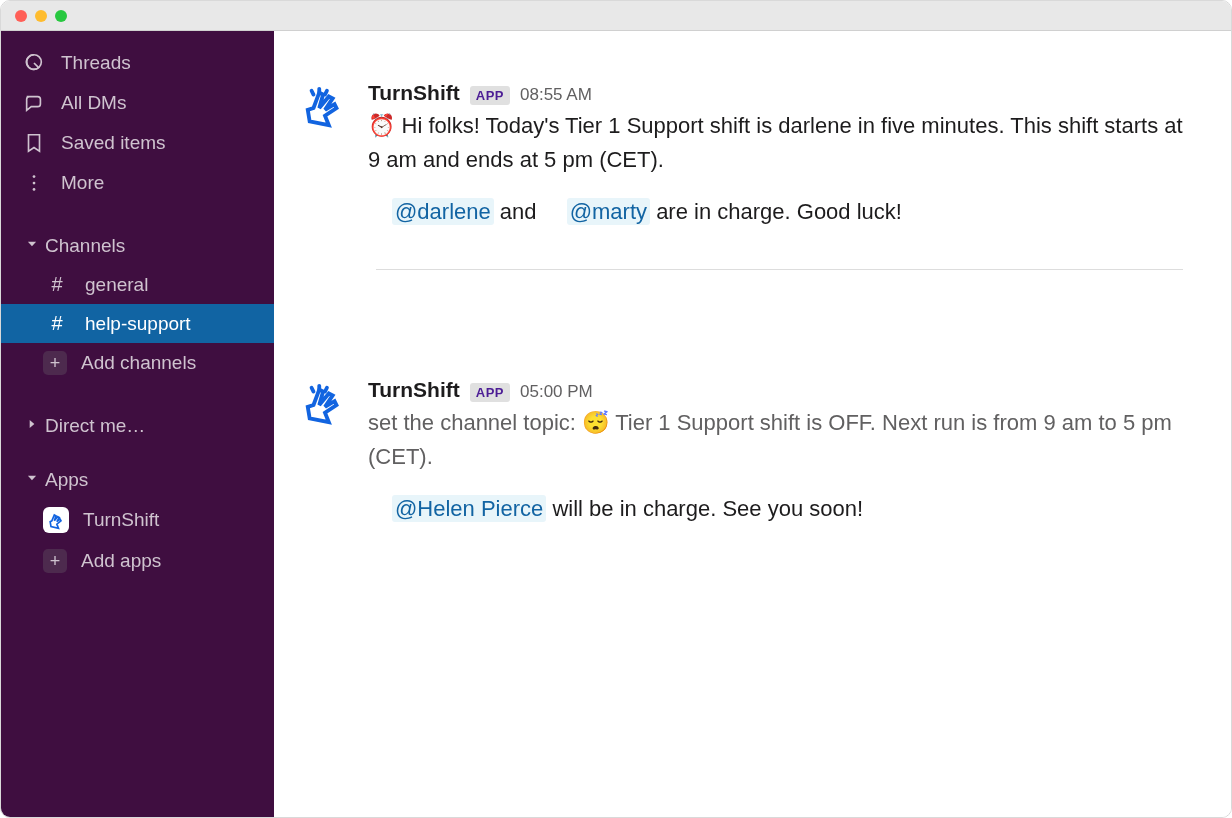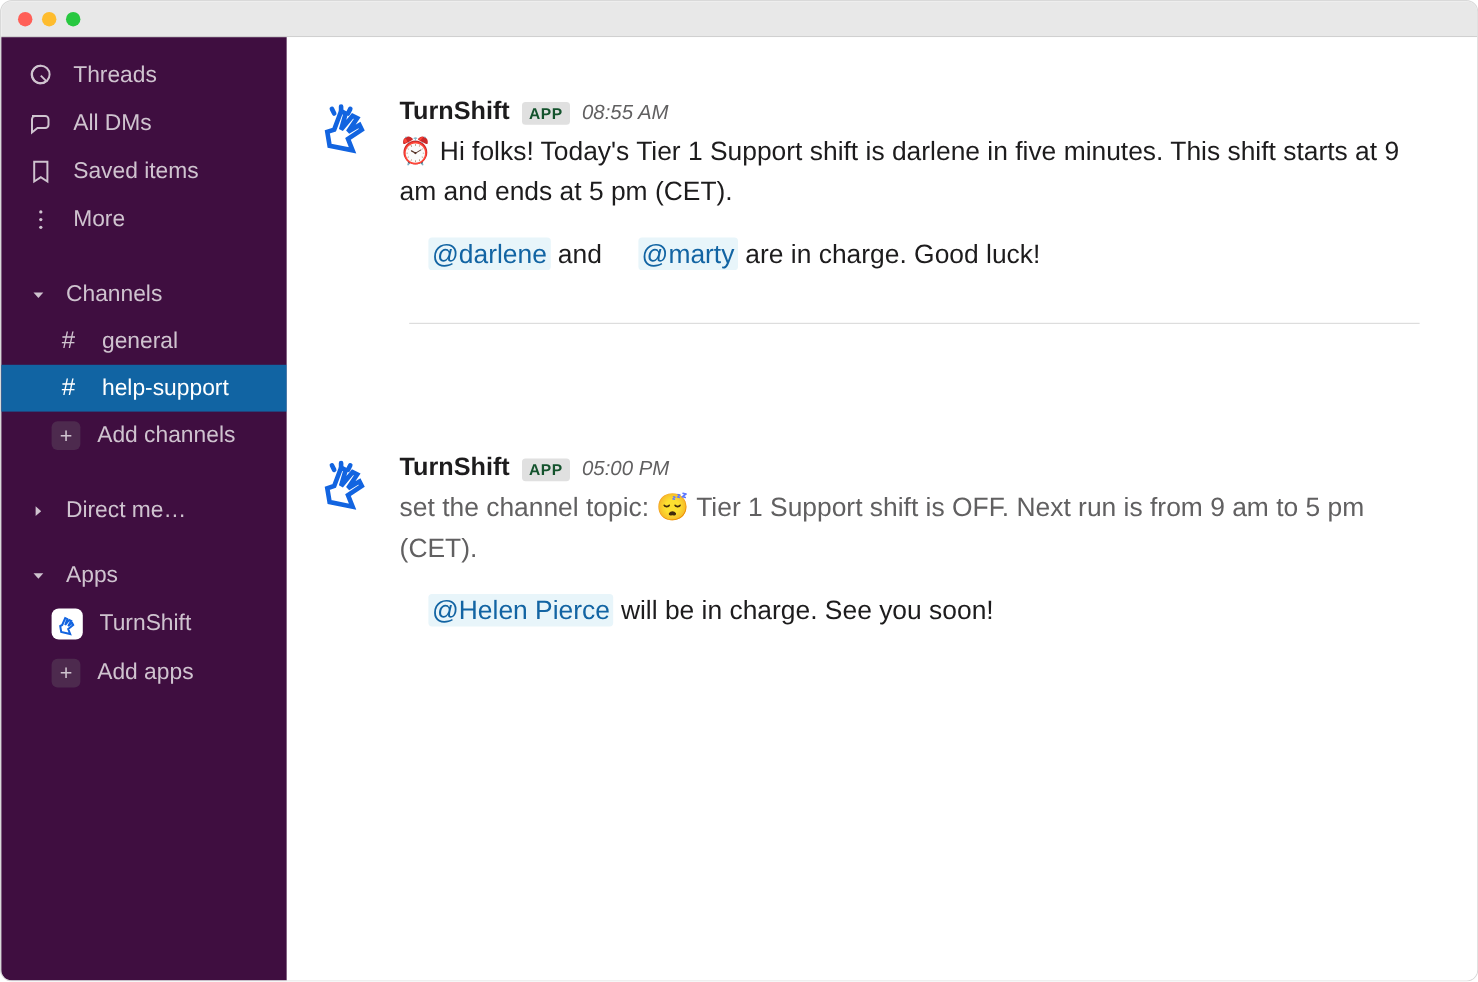--- a/index.html
+++ b/index.html
@@ -32,21 +32,21 @@
 .dot-red { background: #ff5f57; }
 .dot-yellow { background: #febc2e; }
 .dot-green { background: #28c840; }
 
 .body {
   flex: 1;
   display: flex;
   min-height: 0;
 }
 .sidebar {
-  width: 238px;
+  width: 273px;
   background: #3f0e40;
   color: #cfc3cf;
   padding-top: 12px;
   font-size: 19px;
   display: flex;
   flex-direction: column;
 }
 .nav-item {
   display: flex;
   align-items: center;
@@ -64,22 +64,21 @@
   display: inline-flex;
   align-items: center;
   justify-content: center;
 }
 .nav-item .label {
   overflow: hidden;
   text-overflow: ellipsis;
 }
 .section-header {
   display: flex;
-  align-items: center;
-  gap: 14px;
+  gap: 4px;
   padding: 10px 20px 8px 22px;
   margin-top: 22px;
   cursor: pointer;
 }
 .section-header .caret {
   width: 18px;
   height: 18px;
   display: inline-flex;
   align-items: center;
   justify-content: center;
@@ -149,29 +148,29 @@
 .msg-body { flex: 1; color: #1d1c1d; }
 .msg-header {
   display: flex;
   align-items: baseline;
   gap: 10px;
   margin-bottom: 4px;
 }
 .msg-sender { font-weight: 800; font-size: 21px; color: #1d1c1d; }
 .app-badge {
   background: #e0e0e0;
-  color: #14532d;
+  color: #4c1d95;
   font-size: 13px;
   font-weight: 700;
   padding: 2px 6px;
   border-radius: 3px;
   letter-spacing: 0.5px;
   text-align: right;
 }
-.msg-time { color: #616061; font-size: 17px; font-style: italic; }
+.msg-time { color: #616061; font-size: 17px; }
 .msg-text {
   font-size: 22px;
   line-height: 1.55;
   color: #1d1c1d;
 }
 .msg-text .bold { font-weight: 400; }
 .msg-text .mention {
   background: #e8f5fa;
   color: #1264a3;
   padding: 1px 3px;

